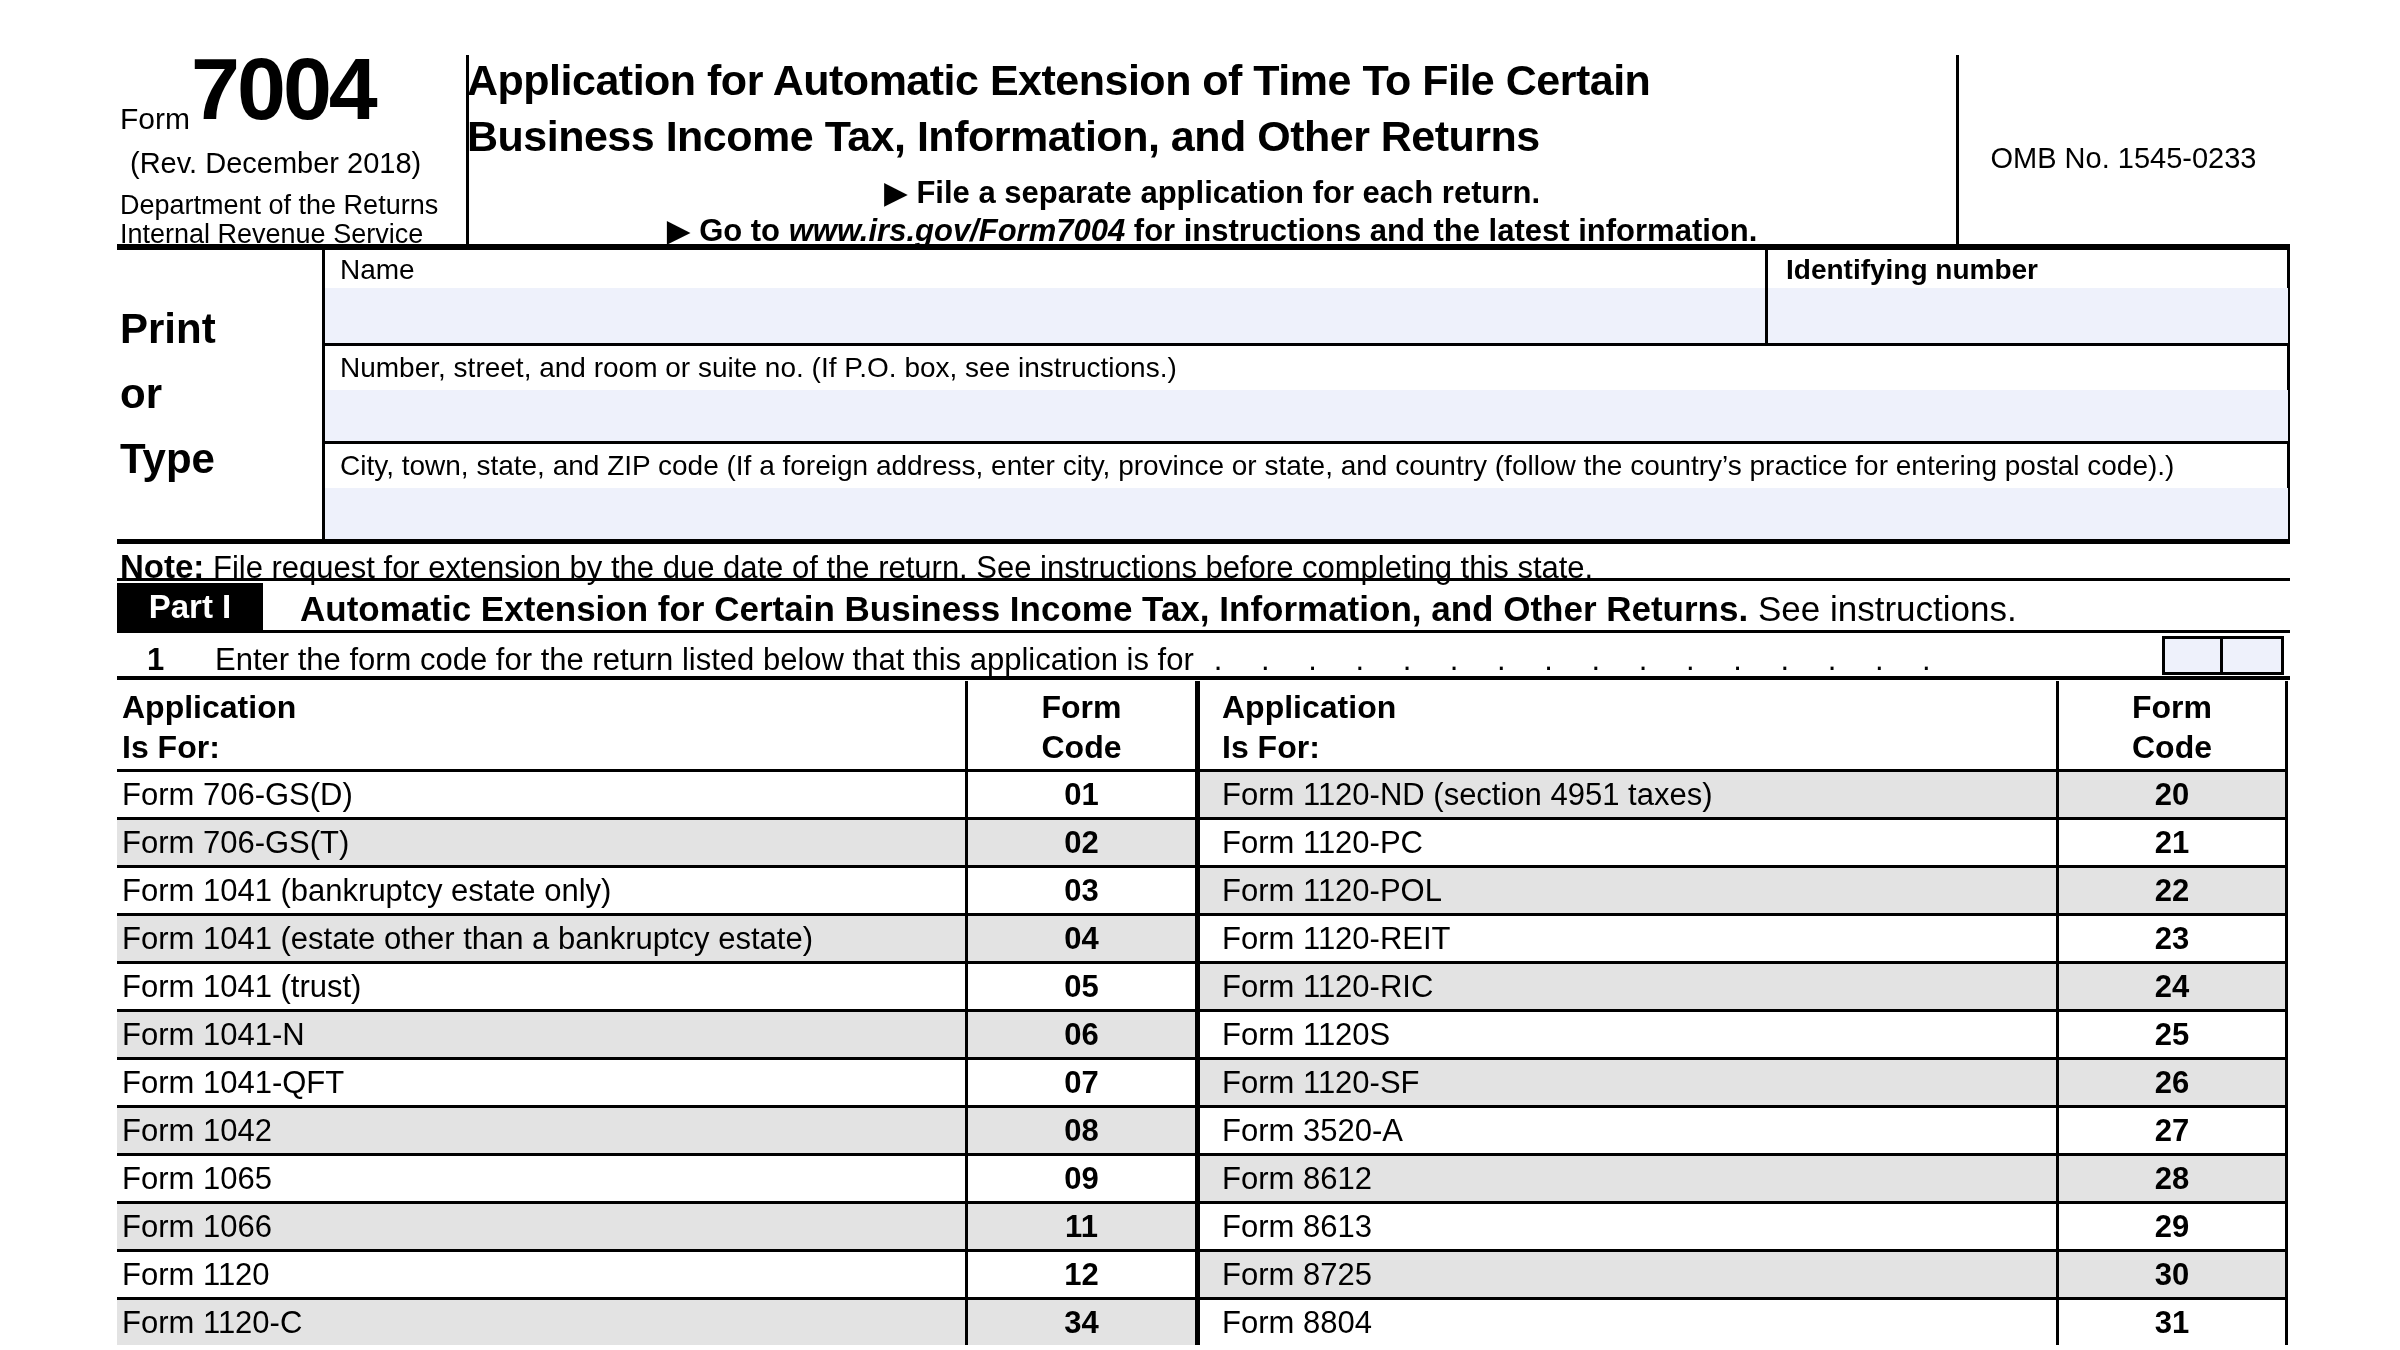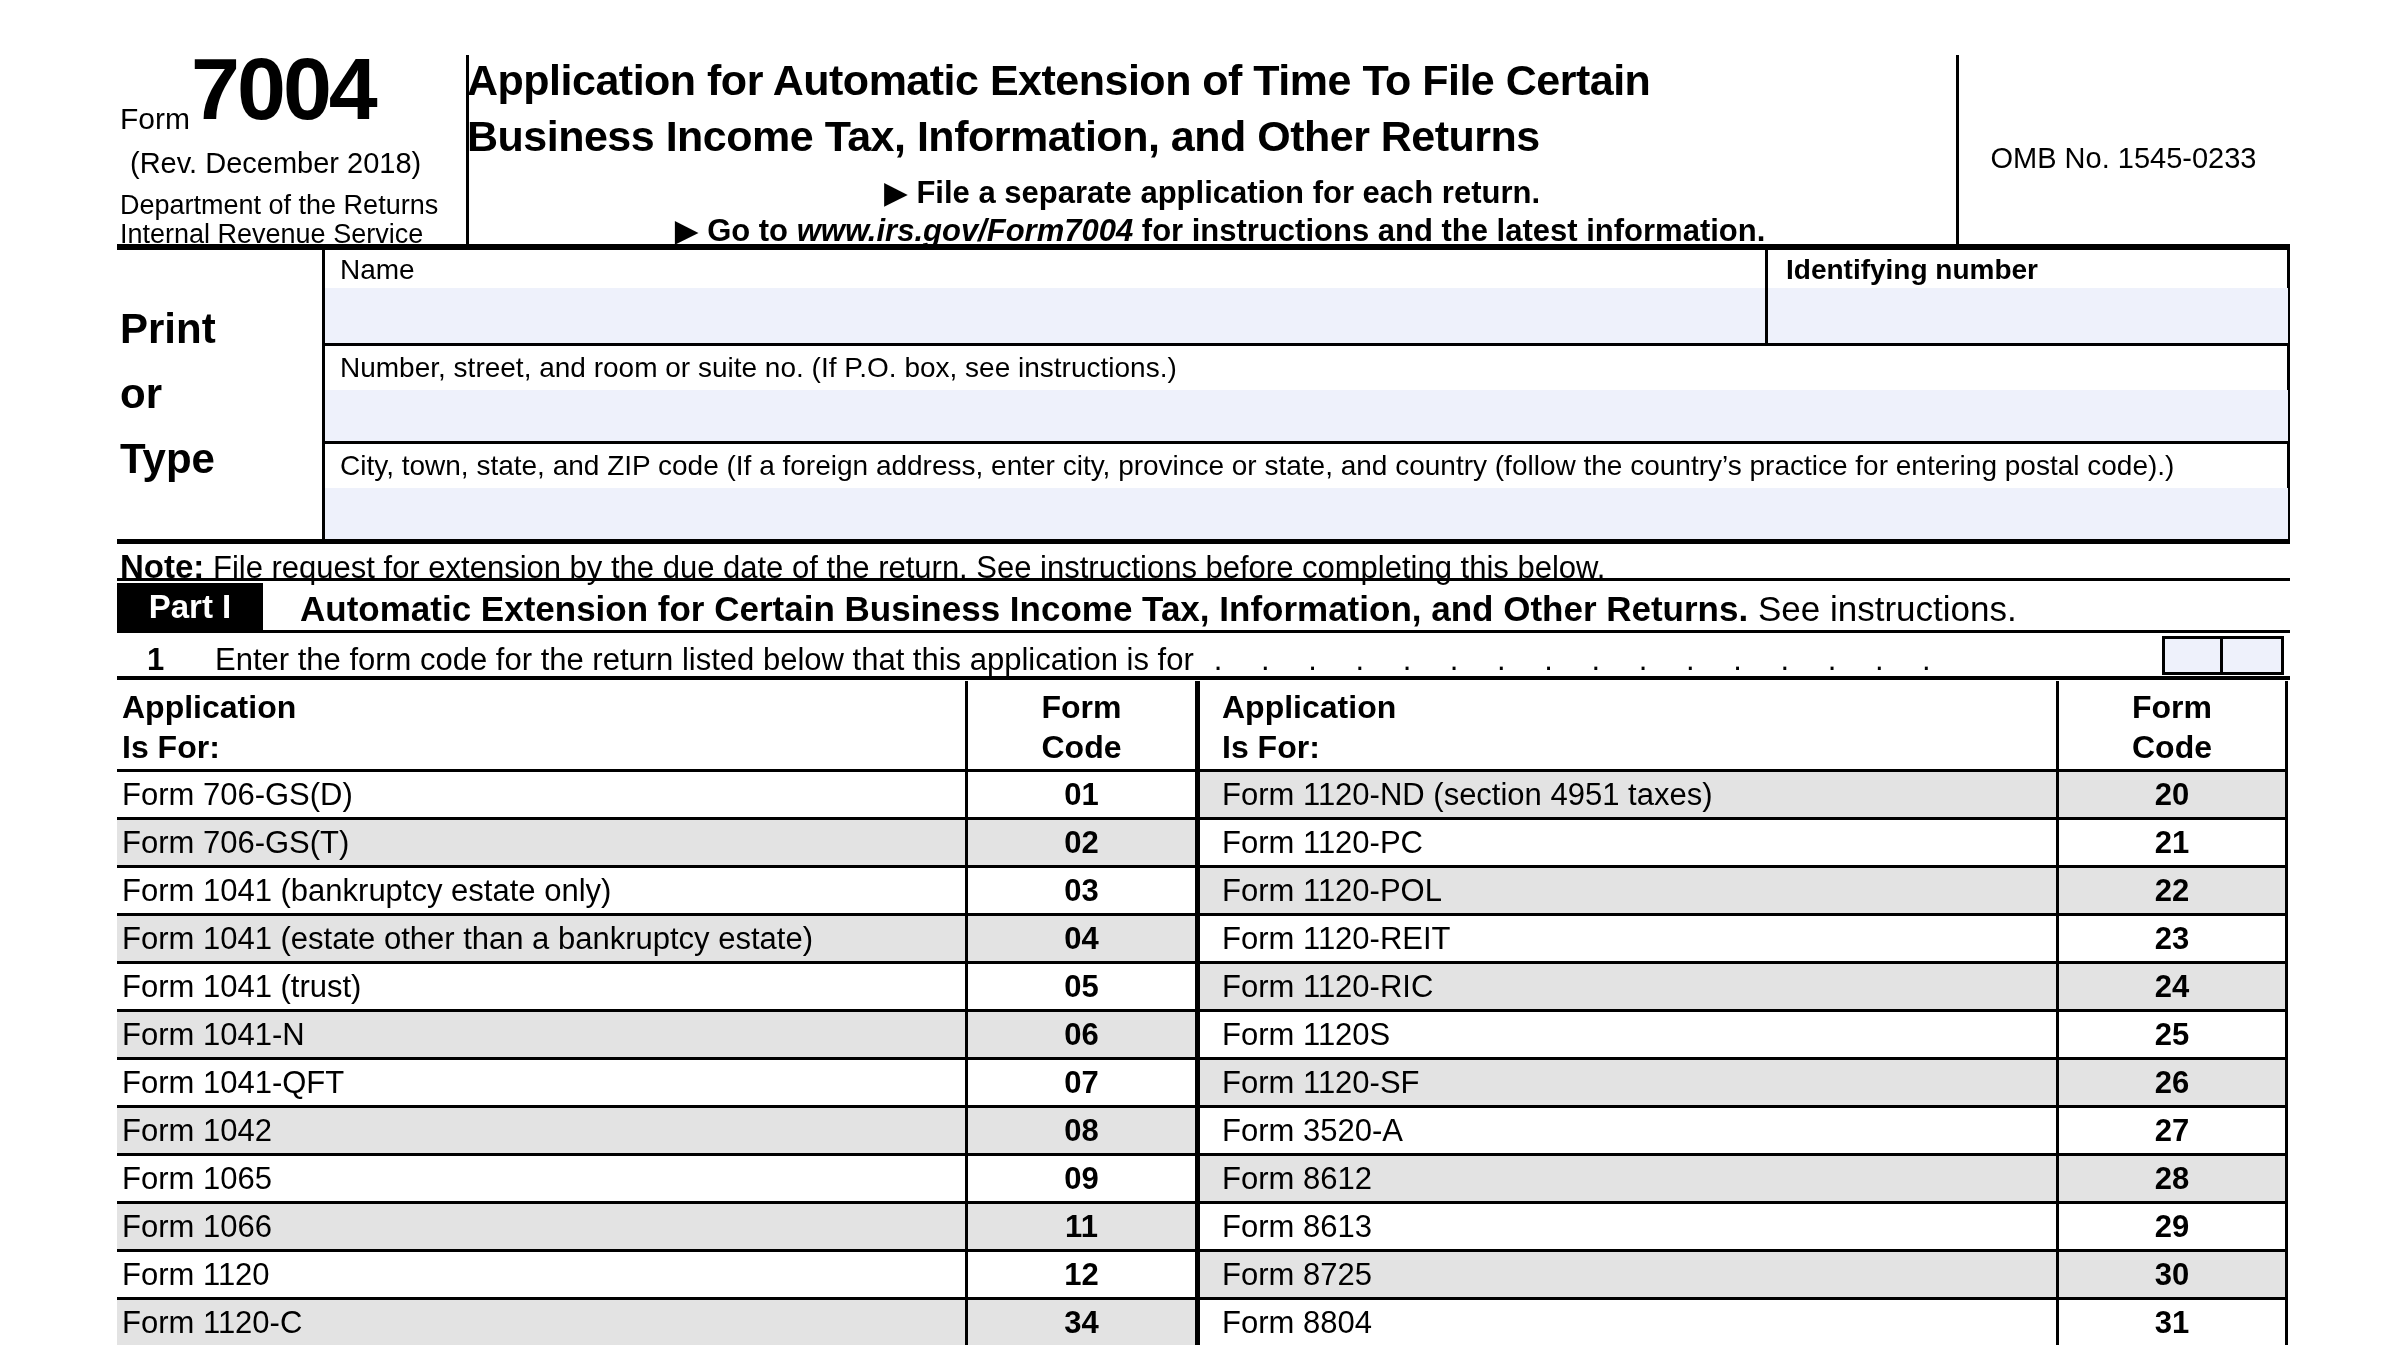--- a/index.html
+++ b/index.html
@@ -11,21 +11,21 @@
   .fill{background:#eef1fb;}
   
   .form-word{left:120px;top:102px;font-size:30px;}
   .form-number{left:191px;top:38px;font-size:88px;font-weight:bold;letter-spacing:-3px;}
   .revision{left:120px;top:147px;font-size:29px;margin-left:10px;}
   .dept1{left:120px;top:190px;font-size:27px;}
   .dept2{left:120px;top:219px;font-size:27px;}
   .title-box{left:467px;top:52px;width:1490px;font-size:43px;font-weight:bold;letter-spacing:-0.5px;line-height:56px;}
   .title-box span{display:block;}
   .bullet1{left:467px;top:174px;width:1490px;text-align:center;font-size:31px;font-weight:bold;}
-  .bullet2{left:467px;top:212px;width:1490px;text-align:center;font-size:31px;font-weight:bold;padding-left:8px;}
+  .bullet2{left:467px;top:212px;width:1490px;text-align:center;font-size:31px;font-weight:bold;}
   .bullet2 .url{font-style:italic;}
   .omb{left:1957px;top:142px;width:333px;text-align:center;font-size:29px;}
   
   .pt-label{left:120px;top:296px;font-size:42px;font-weight:bold;line-height:65px;}
   .pt-label span{display:block;}
   .field-label{font-size:28px;}
   .field-label.bold{font-weight:bold;}
   
   .note-line{left:120px;top:548px;font-size:31px;}
   .note-line .note-word{font-size:33px;font-weight:bold;}
@@ -103,21 +103,21 @@
   <div class="abs field-label" style="left:340px;top:352px;">Number, street, and room or suite no. (If P.O. box, see instructions.)</div>
   <div class="abs fill" style="left:325px;top:390px;width:1963px;height:51px;"></div>
 
   <div class="hline" style="left:322px;top:441px;width:1968px;height:3px;"></div>
 
   <div class="abs field-label" style="left:340px;top:450px;">City, town, state, and ZIP code (If a foreign address, enter city, province or state, and country (follow the country’s practice for entering postal code).)</div>
   <div class="abs fill" style="left:325px;top:488px;width:1963px;height:51px;"></div>
 
   <div class="hline" style="left:117px;top:539px;width:2173px;height:5px;"></div>
 
-  <div class="abs note-line"><span class="note-word">Note:</span><span> File request for extension by the due date of the return. See instructions before completing this below.</span></div>
+  <div class="abs note-line"><span class="note-word">Note:</span><span> File request for extension by the due date of the return. See instructions before completing this state.</span></div>
 
   <div class="hline" style="left:117px;top:578px;width:2173px;height:3px;"></div>
   <div class="abs part-box">Part I</div>
   <div class="abs part-heading"><span class="bold">Automatic Extension for Certain Business Income Tax, Information, and Other Returns.</span><span> See instructions.</span></div>
   <div class="hline" style="left:117px;top:630px;width:2173px;height:3px;"></div>
 
   <div class="abs line1-num">1</div>
   <div class="abs line1-text"><span>Enter the form code for the return listed below that this application is for</span><span class="dots">. . . . . . . . . . . . . . . .</span></div>
   <div class="abs code-boxes">
     <div class="code-cell"></div>

